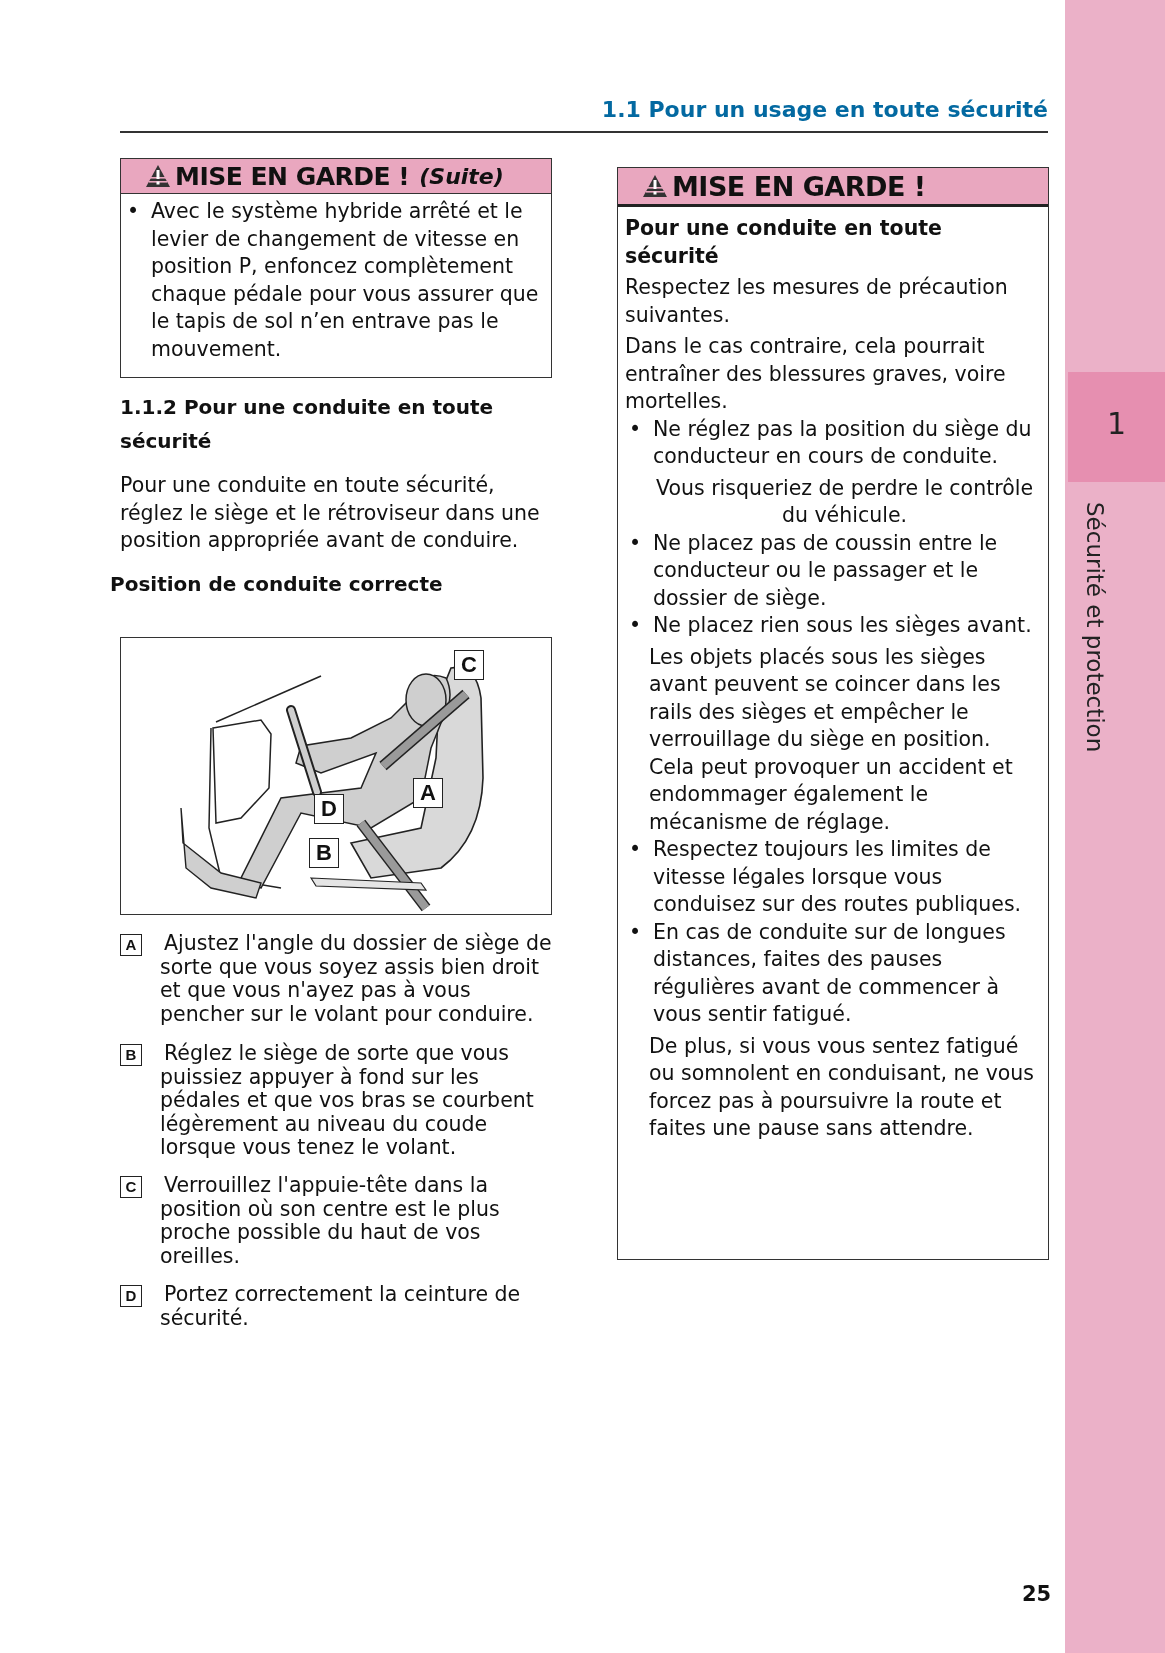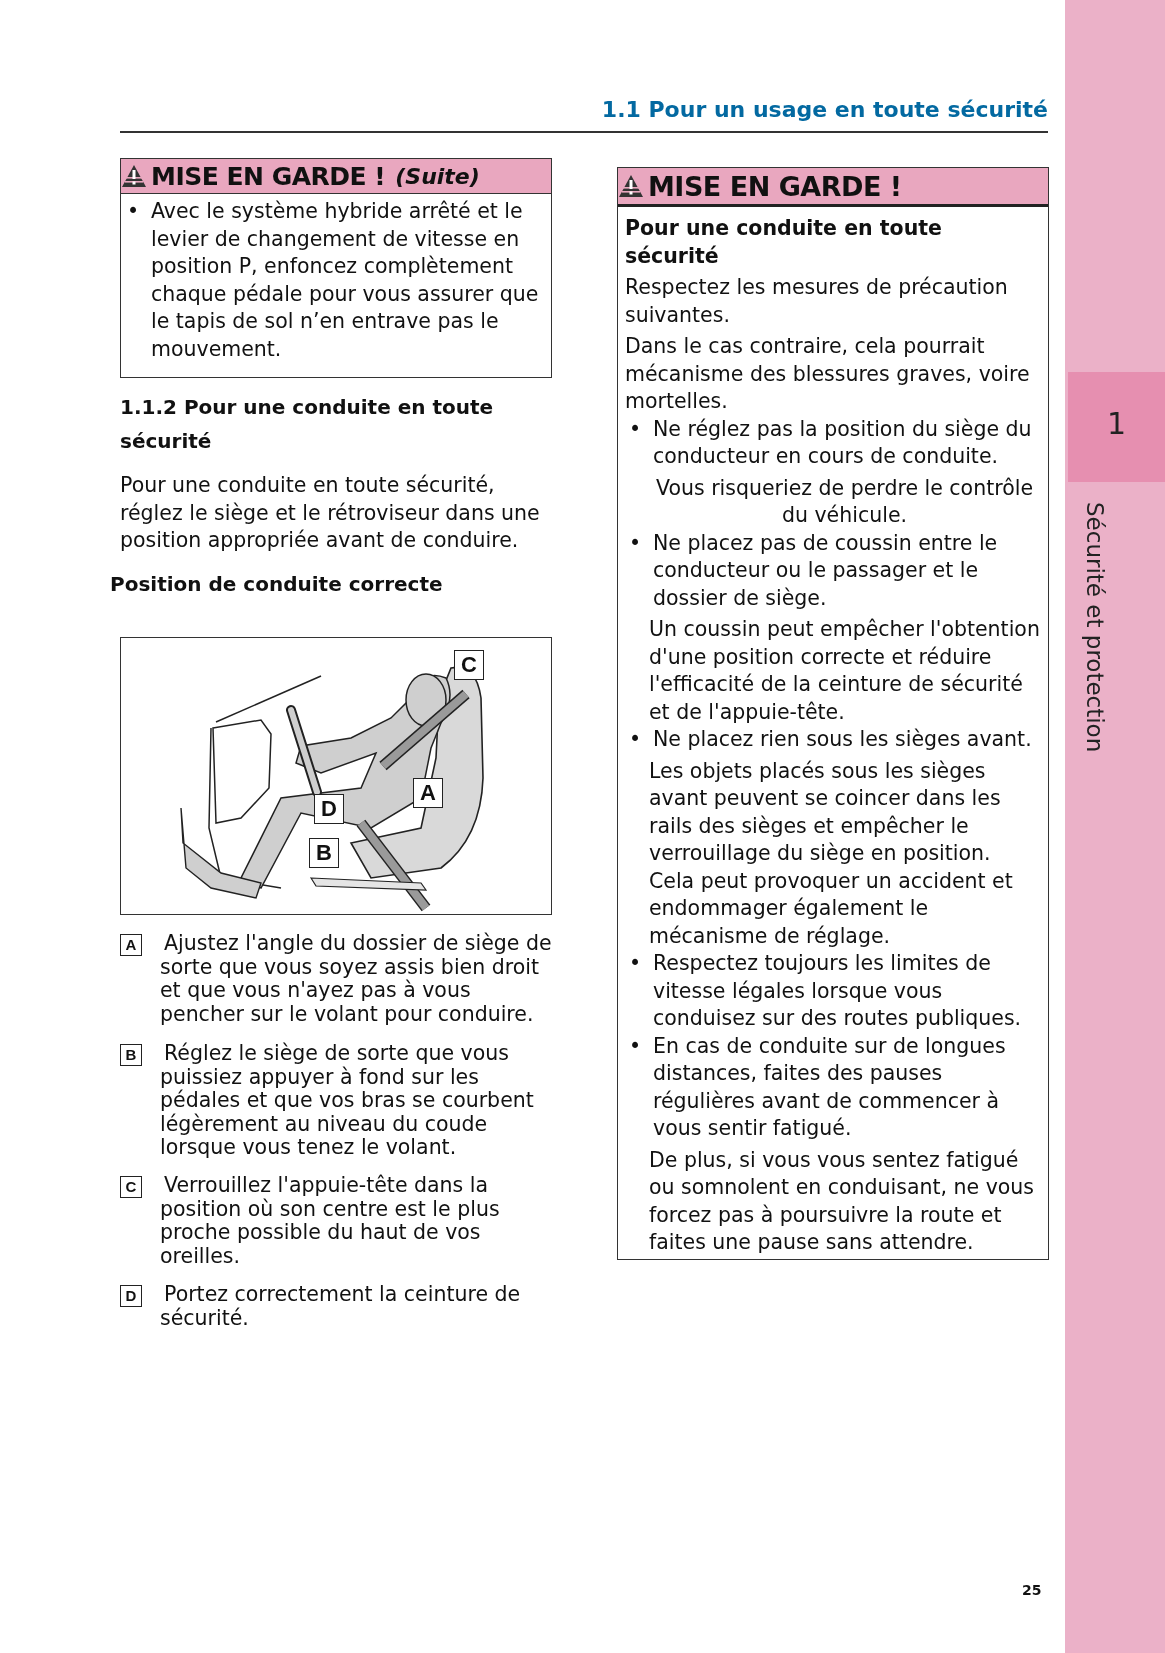--- a/index.html
+++ b/index.html
@@ -11,42 +11,42 @@
   .chapter-box { position:absolute; left:1068px; top:372px; width:97px; height:110px; background:#e68fb0; }
   .chapter-num { position:absolute; left:0; right:0; top:34px; text-align:center; font-size:30px; color:#222; }
   .side-label { position:absolute; left:1072px; top:502px; width:40px; height:260px; }
   .side-label span { position:absolute; left:0; top:0; transform-origin:0 0; transform:translate(36px,0) rotate(90deg);
     white-space:nowrap; font-size:23px; color:#222; }
 
   .header-title { position:absolute; right:117px; top:97px; font-weight:bold; font-size:22px; color:#0369a1; white-space:nowrap; }
   .header-rule { position:absolute; left:120px; top:131px; width:928px; height:2px; background:#333; }
 
   .warn { position:absolute; border:1.5px solid #333; background:#fff; }
-  .warn-head { background:#e9a7bf; border-bottom:1.5px solid #333; height:34px; display:flex; align-items:center; padding-left:0; }
+  .warn-head { background:#e9a7bf; border-bottom:1.5px solid #333; height:34px; display:flex; align-items:center; padding-left:24px; }
   .warn-head .tri { width:26px; height:24px; margin-right:4px; }
   .warn-head .title { font-weight:bold; font-size:25px; letter-spacing:-0.5px; }
   .warn-head .suite { font-weight:bold; font-style:italic; font-size:22px; margin-left:10px; }
 
   .t { font-size:20.5px; line-height:27.5px; }
   .bul { display:flex; }
   .bul .dot { width:24px; flex:none; padding-left:4px; }
   .bul .txt { flex:1; }
 
   .sec-head { position:absolute; left:120px; top:390px; width:440px; font-weight:bold; font-size:20px; line-height:34px; }
   .intro { position:absolute; left:120px; top:472px; width:440px; font-size:20.5px; line-height:27.5px; }
   .subhead { position:absolute; left:110px; top:572px; font-weight:bold; font-size:20px; }
 
   .fig { position:absolute; left:120px; top:637px; width:430px; height:276px; border:1.5px solid #333; background:#fff; overflow:hidden; }
   .fig .lbl { position:absolute; width:28px; height:28px; border:1.5px solid #222; background:#fff; font-family:"Liberation Sans", sans-serif; font-weight:bold; font-size:22px; text-align:center; line-height:28px; }
 
   .legend { position:absolute; left:120px; width:440px; font-size:20.5px; line-height:23.5px; }
   .legend .key { position:absolute; left:0; top:2px; width:20px; height:20px; border:1.5px solid #222; font-family:"Liberation Sans", sans-serif; font-weight:bold; font-size:15px; text-align:center; line-height:20px; }
   .legend .txt { padding-left:40px; text-indent:4px; }
 
-  .page-num { position:absolute; left:1022px; top:1582px; font-weight:bold; font-size:14px; }
+  .page-num { position:absolute; left:1022px; top:1582px; font-weight:bold; font-size:21px; }
 </style>
 </head>
 <body>
 
 <div class="side-tab"></div>
 <div class="chapter-box">
   <div class="chapter-num">1</div>
 </div>
 <div class="side-label">
   <span>Sécurité et protection</span>
@@ -133,33 +133,32 @@
       <rect x="3" y="13" width="20" height="1.6" fill="#e9a7bf"></rect>
       <rect x="4" y="17" width="18" height="1.6" fill="#e9a7bf"></rect>
       <rect x="11.5" y="6" width="3" height="9" fill="#fff"></rect>
       <rect x="11.5" y="17.5" width="3" height="3" fill="#fff"></rect>
     </svg>
     <span class="title" style="font-size:27px;">MISE EN GARDE !</span>
   </div>
   <div style="padding:8px 8px 0 7px;">
     <div class="t" style="font-weight:bold; margin-bottom:4px;">Pour une conduite en toute sécurité</div>
     <div class="t" style="margin-bottom:4px;">Respectez les mesures de précaution suivantes.</div>
-    <div class="t">Dans le cas contraire, cela pourrait mécanisme des blessures graves, voire mortelles.</div>
+    <div class="t">Dans le cas contraire, cela pourrait entraîner des blessures graves, voire mortelles.</div>
 
     <div class="t bul">
       <span class="dot">•</span>
         <span class="txt">Ne réglez pas la position du siège du conducteur en cours de conduite.</span>
     </div>
     <div class="t" style="padding-left:24px; margin-top:4px;text-align:center;">Vous risqueriez de perdre le contrôle du véhicule.</div>
 
     <div class="t bul">
       <span class="dot">•</span>
         <span class="txt">Ne placez pas de coussin entre le conducteur ou le passager et le dossier de siège.</span>
     </div>
-    <div class="t" style="padding-left:24px; margin-top:4px;">Un coussin peut empêcher l'obtention d'une position correcte et réduire l'efficacité de la ceinture de sécurité et de l'appuie-tête.</div>
 
     <div class="t bul">
       <span class="dot">•</span>
         <span class="txt">Ne placez rien sous les sièges avant.</span>
     </div>
     <div class="t" style="padding-left:24px; margin-top:4px;">Les objets placés sous les sièges avant peuvent se coincer dans les rails des sièges et empêcher le verrouillage du siège en position. Cela peut provoquer un accident et endommager également le mécanisme de réglage.</div>
 
     <div class="t bul">
       <span class="dot">•</span>
         <span class="txt">Respectez toujours les limites de vitesse légales lorsque vous conduisez sur des routes publiques.</span>

